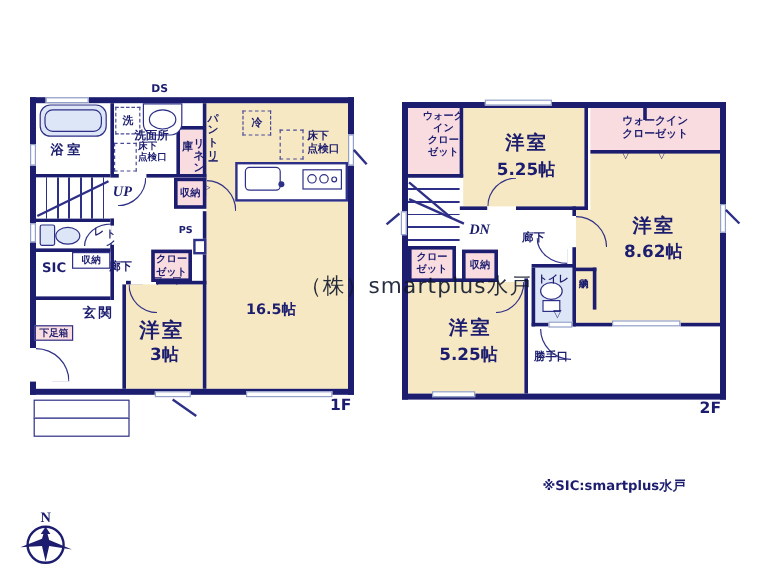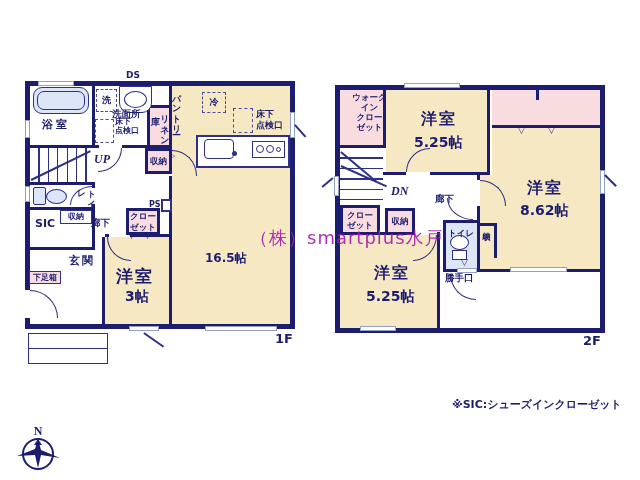--- a/index.html
+++ b/index.html
@@ -21,21 +21,21 @@
   .arc{position:absolute;box-sizing:border-box}
   .arc.tr{border-top:1.6px solid #2e2f86;border-right:1.6px solid #2e2f86;border-top-right-radius:100%}
   .arc.tl{border-top:1.6px solid #2e2f86;border-left:1.6px solid #2e2f86;border-top-left-radius:100%}
   .arc.br{border-bottom:1.6px solid #2e2f86;border-right:1.6px solid #2e2f86;border-bottom-right-radius:100%}
   .arc.bl{border-bottom:1.6px solid #2e2f86;border-left:1.6px solid #2e2f86;border-bottom-left-radius:100%}
   .tick{position:absolute;height:1.6px;background:#2e2f86;transform-origin:left center}
   .tri{position:absolute;color:#1c1d6e;font-size:9px;line-height:1;font-weight:400}
   .st1{position:absolute;background:repeating-linear-gradient(90deg,#fff 0 8px,#2e2f86 8px 9.5px)}
   .st2{position:absolute;background:repeating-linear-gradient(180deg,#fff 0 9px,#2e2f86 9px 10.5px)}
   .ital{font-family:"Liberation Serif","DejaVu Serif",serif;font-style:italic}
-  .wm{position:absolute;color:#a21caf;opacity:.9;font-size:18px;letter-spacing:1px;white-space:nowrap}
+  .wm{position:absolute;color:#0f172a;opacity:.9;font-size:18px;letter-spacing:1px;white-space:nowrap}
 </style>
 </head>
 <body>
 
 <div id="stage">
 
   <div class="cream" style="left:172px;top:86px;width:118px;height:238px"></div>
   <div class="cream" style="left:105px;top:237px;width:64px;height:87px"></div>
   <div class="pink" style="left:150px;top:108px;width:19px;height:37px"></div>
 
@@ -122,21 +122,21 @@
   <div class="lbl" style="left:42px;top:119px;font-size:11px;letter-spacing:3px">浴室</div>
   <div class="lbl" style="left:112px;top:108px;font-size:9.5px">洗面所</div>
   <div class="lbl" style="left:115px;top:117px;font-size:8px">床下
 点検口</div>
   <div class="lbl v" style="left:150px;top:109px;height:36px;font-size:9px;line-height:1.05">リネン
 庫</div>
   <div class="lbl v" style="left:171px;top:88px;height:50px;font-size:9px">パントリー</div>
   <div class="lbl" style="left:256px;top:109px;font-size:9px">床下
 点検口</div>
   <div class="lbl ital" style="left:94px;top:152px;font-size:12px">UP</div>
-  <div class="lbl" style="left:149px;top:200px;font-size:8px">PS</div>
+  <div class="lbl" style="left:149px;top:187px;font-size:8px">PS</div>
   <div class="lbl v" style="left:77px;top:184px;height:26px;font-size:8.5px">トイレ</div>
   <div class="lbl" style="left:35px;top:218px;font-size:11px">SIC</div>
   <div class="lbl" style="left:91px;top:217px;font-size:9.5px">廊下</div>
   <div class="lbl" style="left:69px;top:255px;font-size:11px;letter-spacing:2px">玄関</div>
   <div class="lbl" style="left:116px;top:266px;font-size:17px;letter-spacing:2px">洋室</div>
   <div class="lbl" style="left:125px;top:288px;font-size:14px">3帖</div>
   <div class="lbl" style="left:205px;top:251px;font-size:12px">16.5帖</div>
   <div class="lbl" style="left:275px;top:331px;font-size:13px">1F</div>
 
   <div class="pink" style="left:340px;top:90px;width:43px;height:58px"></div>
@@ -199,33 +199,35 @@
   <span class="tri" style="left:518px;top:126px">▽</span>
   <span class="tri" style="left:548px;top:126px">▽</span>
   <span class="tri" style="left:461px;top:258px">▽</span>
 
   <div class="lbl" style="left:340px;top:92px;width:59px;text-align:center;font-size:8.5px">ウォーク
 イン
 クロー
 ゼット</div>
   <div class="lbl" style="left:421px;top:110px;font-size:16px;letter-spacing:2px">洋室</div>
   <div class="lbl" style="left:414px;top:134px;font-size:14px">5.25帖</div>
+  <div class="lbl" style="left:492px;top:96px;width:108px;text-align:center;font-size:9px">ウォークイン
+クローゼット</div>
   <div class="lbl" style="left:527px;top:179px;font-size:16px;letter-spacing:2px">洋室</div>
   <div class="lbl" style="left:520px;top:202px;font-size:14px">8.62帖</div>
   <div class="lbl ital" style="left:391px;top:184px;font-size:12px">DN</div>
   <div class="lbl" style="left:435px;top:193px;font-size:9.5px">廊下</div>
   <div class="lbl" style="left:374px;top:264px;font-size:16px;letter-spacing:2px">洋室</div>
   <div class="lbl" style="left:366px;top:288px;font-size:14px">5.25帖</div>
   <div class="lbl" style="left:448px;top:228px;font-size:8.5px">トイレ</div>
   <div class="lbl v" style="left:481px;top:226px;height:26px;font-size:8px">収納</div>
-  <div class="lbl" style="left:445px;top:272px;font-size:9.5px">勝手口</div>
+  <div class="lbl" style="left:445px;top:292px;font-size:9.5px">勝手口</div>
   <div class="lbl" style="left:583px;top:333px;font-size:13px">2F</div>
 
   <div class="wm" style="left:250px;top:226px">（株）smartplus水戸</div>
-  <div class="lbl" style="left:452px;top:399px;font-size:11px;font-weight:600">※SIC:シューズインクローゼット</div>
+  <div class="lbl" style="left:452px;top:399px;font-size:11px;font-weight:600">※SIC:smartplus水戸</div>
 
   <svg class="a" style="left:10px;top:422px" width="58" height="56" viewBox="0 0 58 56">
     <circle cx="28" cy="32" r="15" fill="none" stroke="#1c1d6e" stroke-width="2"></circle>
     <path d="M7,34 L25,27 L28,17 L31,28 L50,36 L31,33 L28,46 L25,33 Z" fill="#1c1d6e"></path>
     <path d="M28,17 L24,23 L32,23 Z" fill="#1c1d6e"></path>
     <text x="28" y="13" text-anchor="middle" font-size="12" font-weight="bold" font-family="Liberation Serif, DejaVu Serif, serif" fill="#1c1d6e">N</text>
   </svg>
 
 </div>
 

